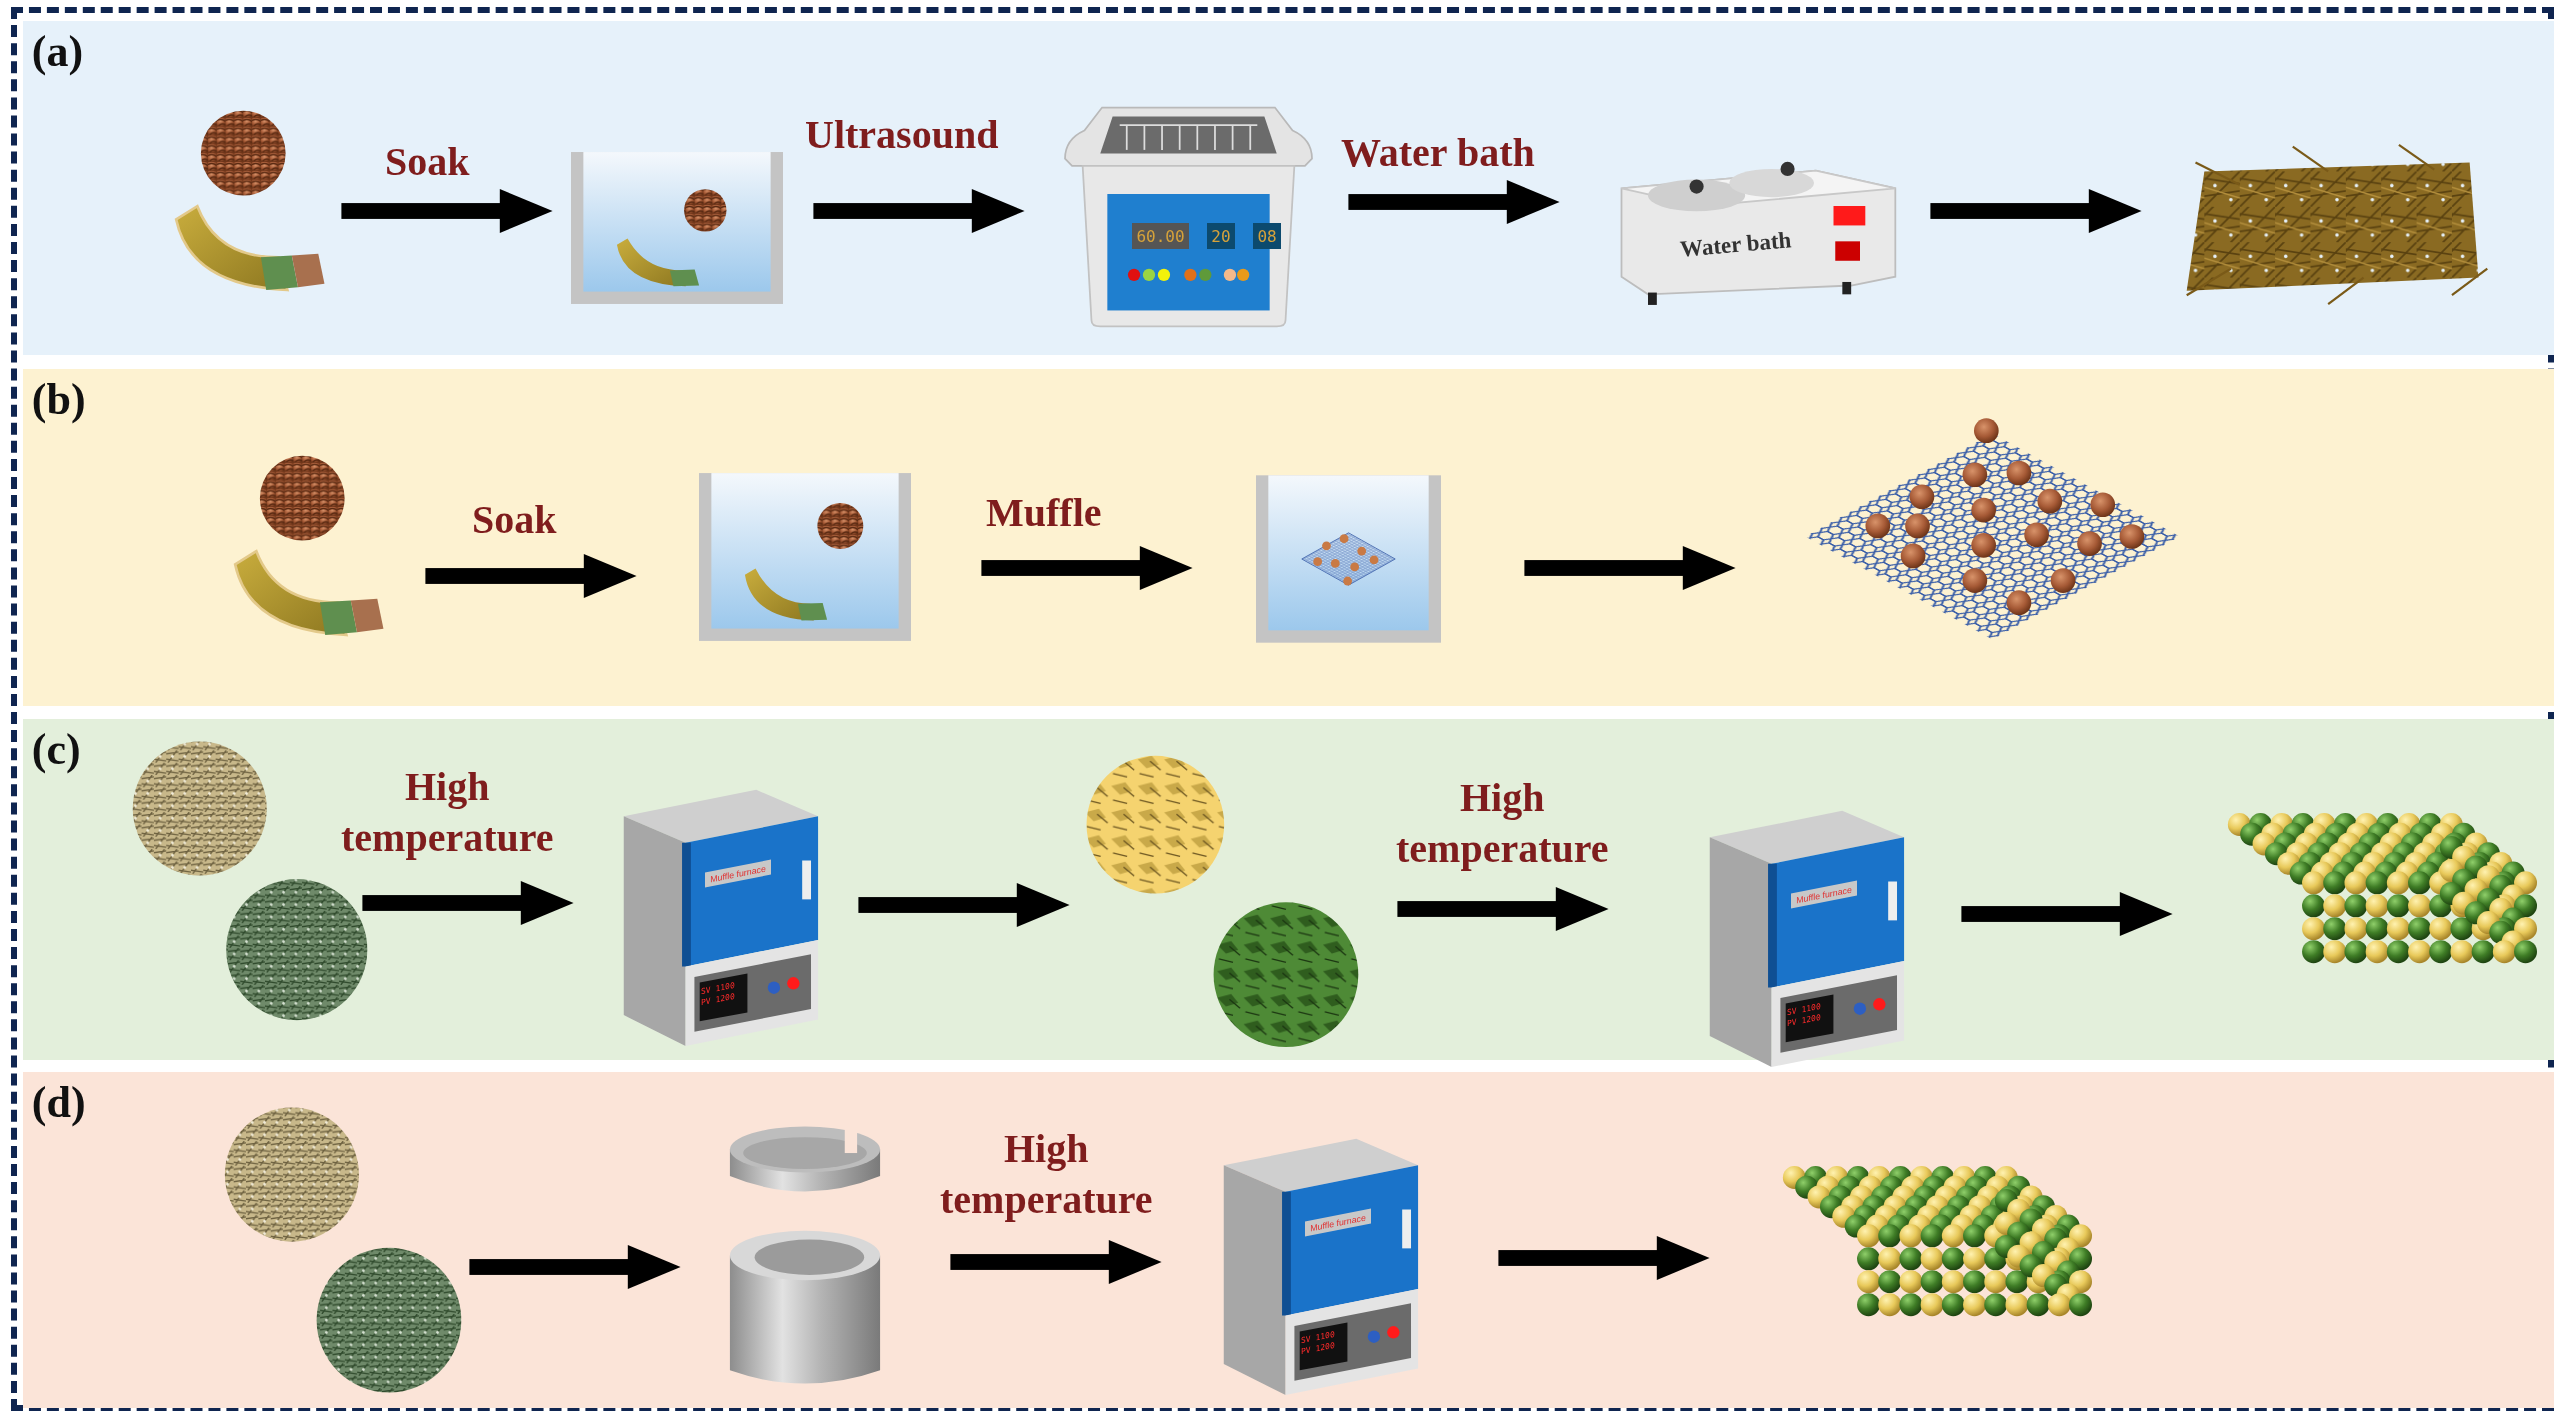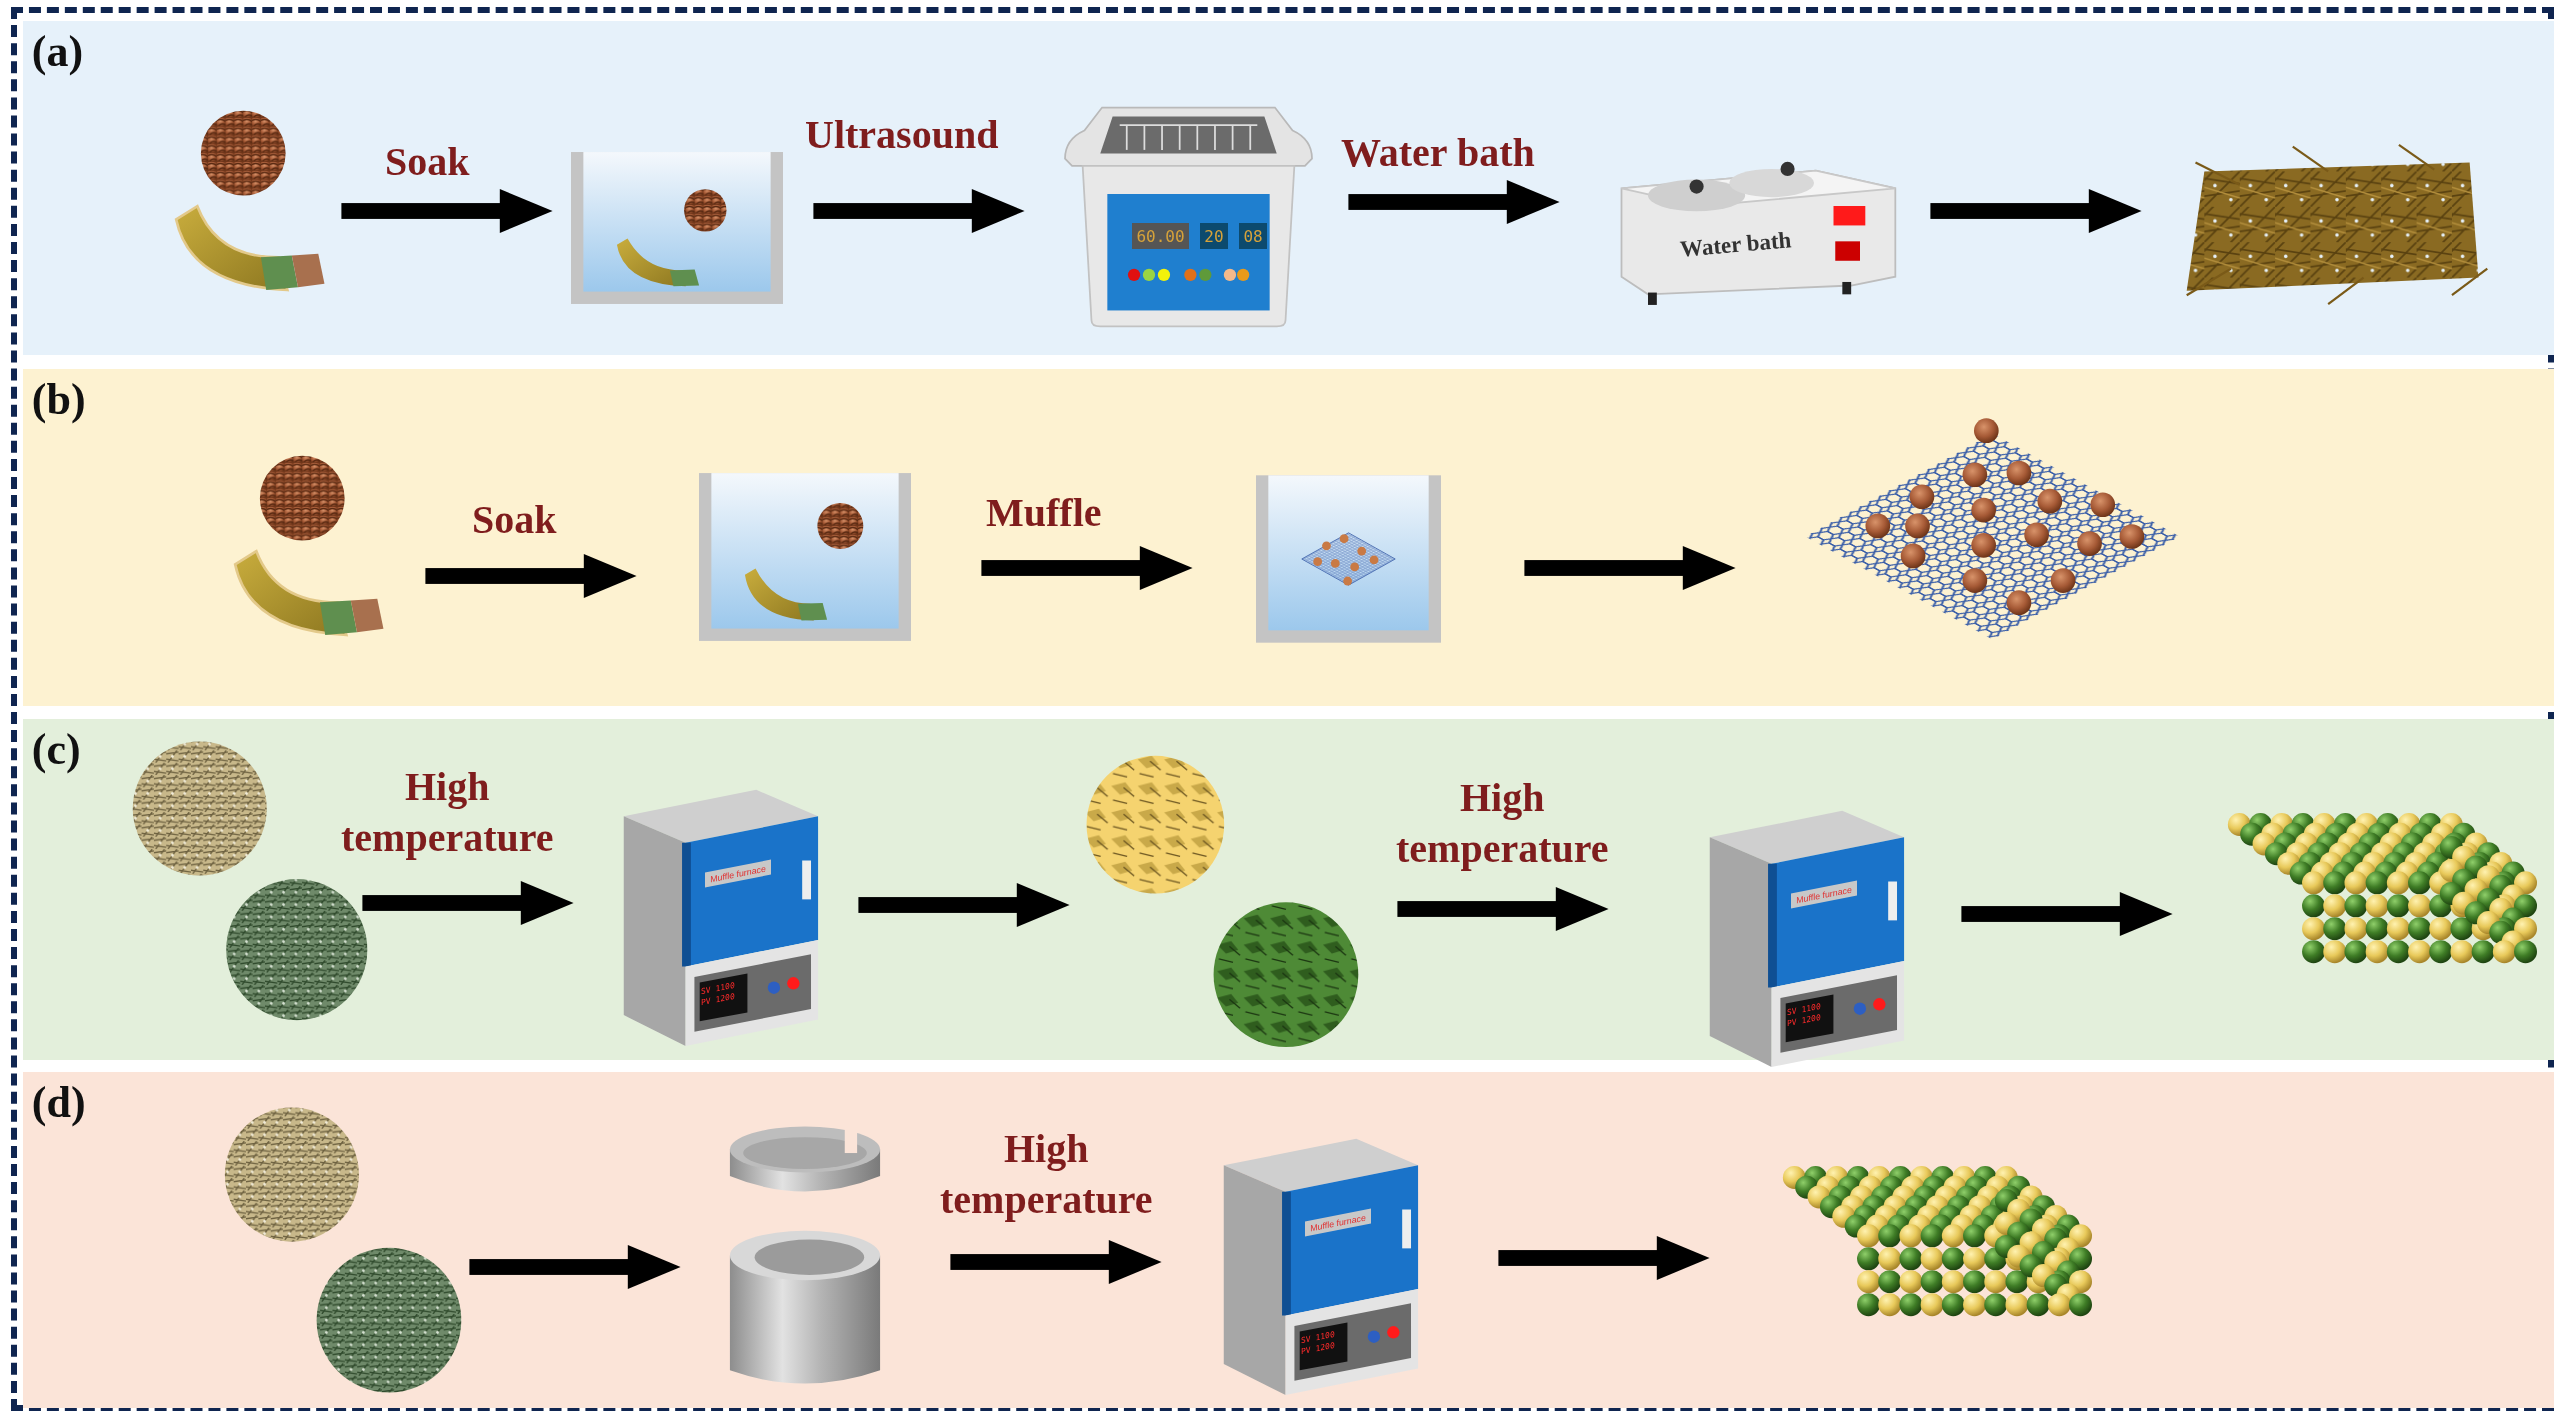--- a/index.html
+++ b/index.html
@@ -132,21 +132,21 @@
         <line x1="130" y1="24" x2="130" y2="52"></line>
           <line x1="150" y1="24" x2="150" y2="52"></line>
           <line x1="170" y1="24" x2="170" y2="52"></line>
         <line x1="190" y1="24" x2="190" y2="52"></line>
           <line x1="210" y1="24" x2="210" y2="52"></line>
           <line x1="62" y1="24" x2="218" y2="24"></line>
       </g>
       <path d="M20 70 L260 70 L250 245 Q250 252 240 252 L40 252 Q30 252 30 245Z" fill="#e8e8e8" stroke="#c2c2c2" stroke-width="2"></path>
       <rect x="48" y="102" width="184" height="132" fill="#1f7fcf"></rect>
     </svg>
-    <div style="position:absolute;left:67px;top:119px;display:flex;gap:11px;font-family:'DejaVu Sans Mono',monospace;font-size:16px;color:#d6a23a">
+    <div style="position:absolute;left:67px;top:119px;display:flex;gap:18px;font-family:'DejaVu Sans Mono',monospace;font-size:16px;color:#d6a23a">
       <span style="background:#555;padding:3.5px 4.4px">60.00</span>
       <span style="background:#0c4a6e;padding:3.5px 4.4px">20</span>
       <span style="background:#0c4a6e;padding:3.5px 4.4px">08</span>
     </div>
     <svg style="position:absolute;left:62px;top:162px" width="132" height="17.7" viewBox="0 0 150 20">
       <circle cx="8" cy="10" r="7" fill="#e01010"></circle>
         <circle cx="25" cy="10" r="7" fill="#9bd442"></circle>
         <circle cx="42" cy="10" r="7" fill="#f2f20a"></circle>
       <circle cx="72" cy="10" r="7" fill="#e0701a"></circle>
         <circle cx="89" cy="10" r="7" fill="#5f9a3a"></circle>

